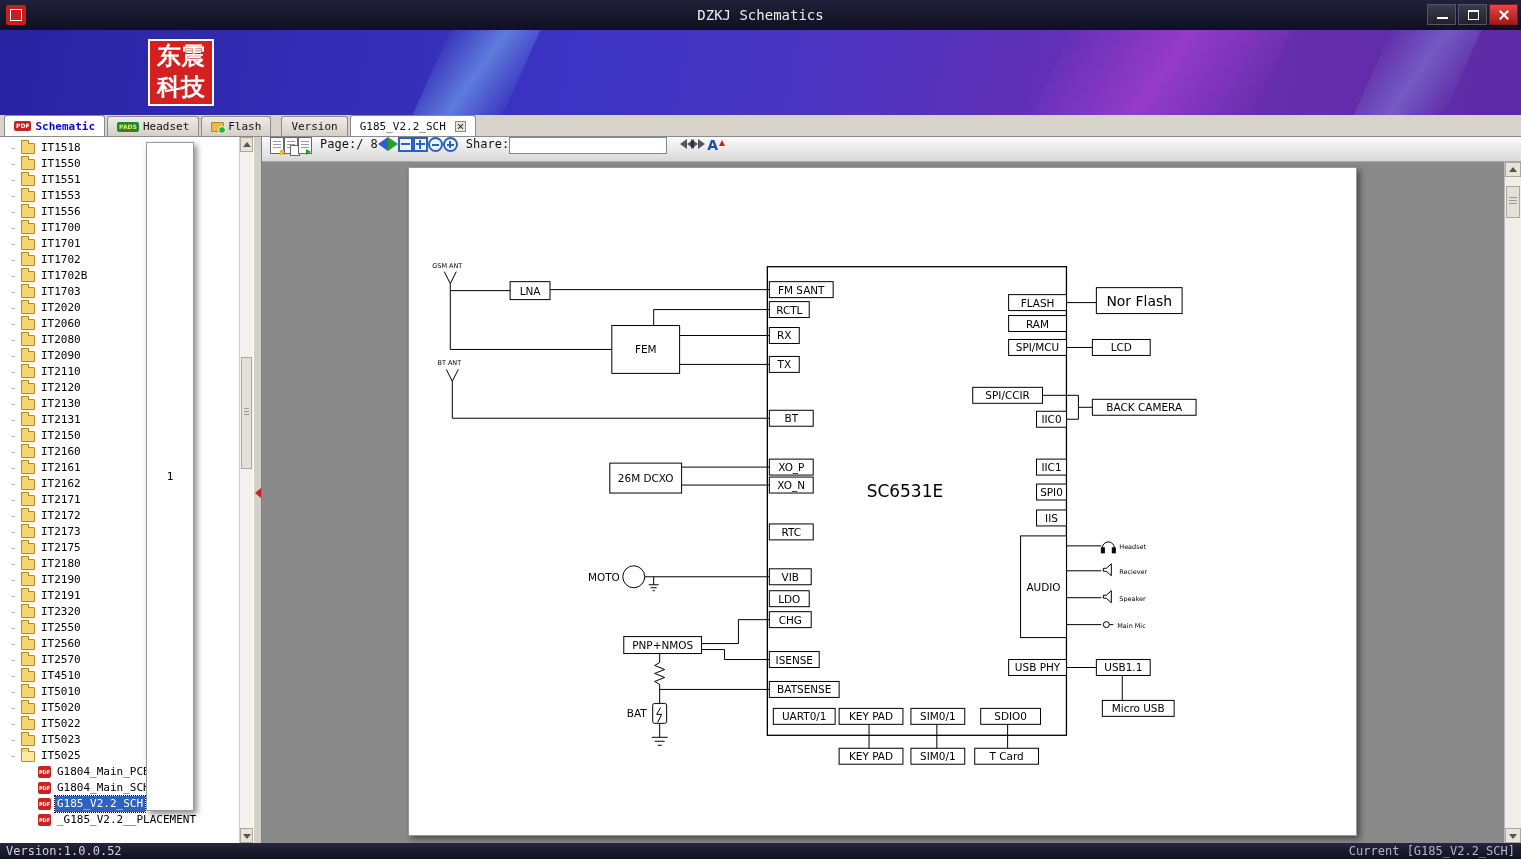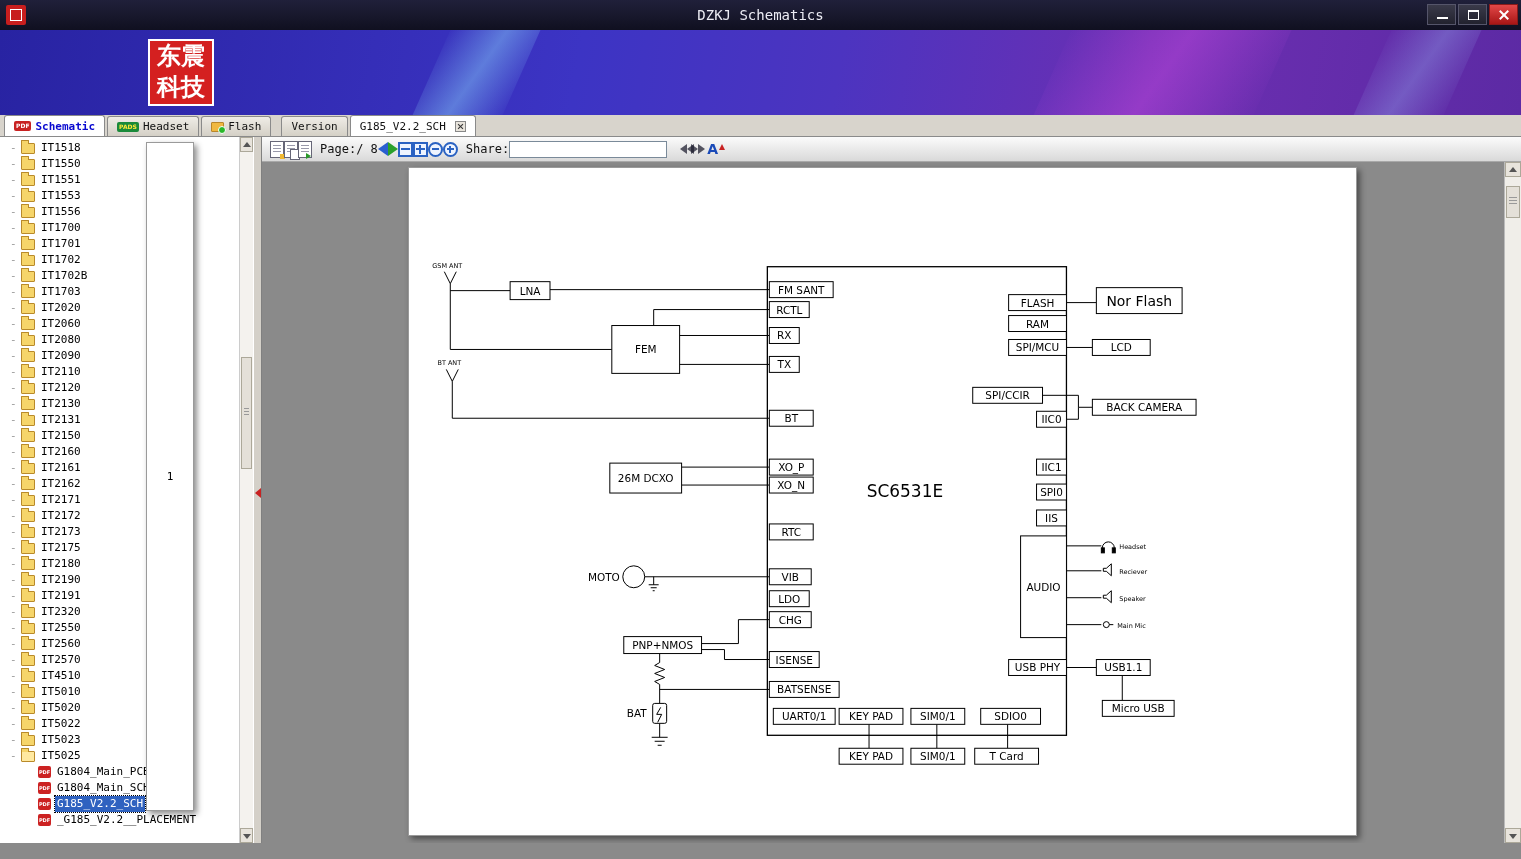--- a/index.html
+++ b/index.html
@@ -86,21 +86,21 @@
   .sb-grip{position:absolute;left:2px;right:2px;top:50%;height:9px;margin-top:-5px;
     background:repeating-linear-gradient(#999 0 1px,transparent 1px 3px)}
   .splitter{width:9px;background:#d4d0c8;border-left:1px solid #fff;border-right:1px solid #808080;
     position:relative;flex:none}
   .split-arrow{position:absolute;top:351px;left:1px;width:0;height:0;
     border:5px solid transparent;border-right:6px solid #c82222;border-left:none}
 
   
   .rightcol{flex:1;display:flex;flex-direction:column;min-width:0}
   .toolbar{height:25px;background:linear-gradient(#fbfbfb,#d9d9d9);border-bottom:1px solid #a8a8a8;
-    display:flex;align-items:center;padding:0 8px;font-size:12px;color:#111;flex:none}
+    display:flex;align-items:flex-start;padding:0 8px;font-size:12px;color:#111;flex:none}
   .tb-doc{position:relative;width:14px;height:17px;background:#fff;border:1px solid #667;flex:none}
   .tb-doc::before{content:"";position:absolute;left:2px;top:3px;right:2px;height:1px;background:#99a;
     box-shadow:0 3px 0 #99a,0 6px 0 #99a}
   .tb-doc.d1::after{content:"";position:absolute;right:-2px;bottom:-2px;width:5px;height:5px;background:#f0b830}
   .tb-doc.d2::after{content:"";position:absolute;right:-3px;bottom:-3px;width:8px;height:9px;background:#fff;border:1px solid #667}
   .tb-doc.d3::after{content:"";position:absolute;right:-3px;bottom:-2px;border:3px solid transparent;border-left:5px solid #2a9a2a}
   .tb-input{height:17px;border:1px solid #7a8a99;background:#fff;font:11px "DejaVu Sans Mono",monospace;
     padding:0 3px;text-align:center}
   .tb-input.page{width:48px}
   .tb-input.find{width:158px;text-align:left}
@@ -604,14 +604,18 @@
           <div class="sb-thumb" style="top:24px;height:32px">
             <div class="sb-grip"></div>
           </div>
           <div class="sb-arrow down"></div>
         </div>
       </div>
 
     </div>
   </div>
 
+  <div class="statusbar">
+    <span class="left">Version:1.0.0.52</span>
+    <span class="right">Current [G185_V2.2_SCH]</span>
+  </div>
 
 </div>
 
 </body></html>

